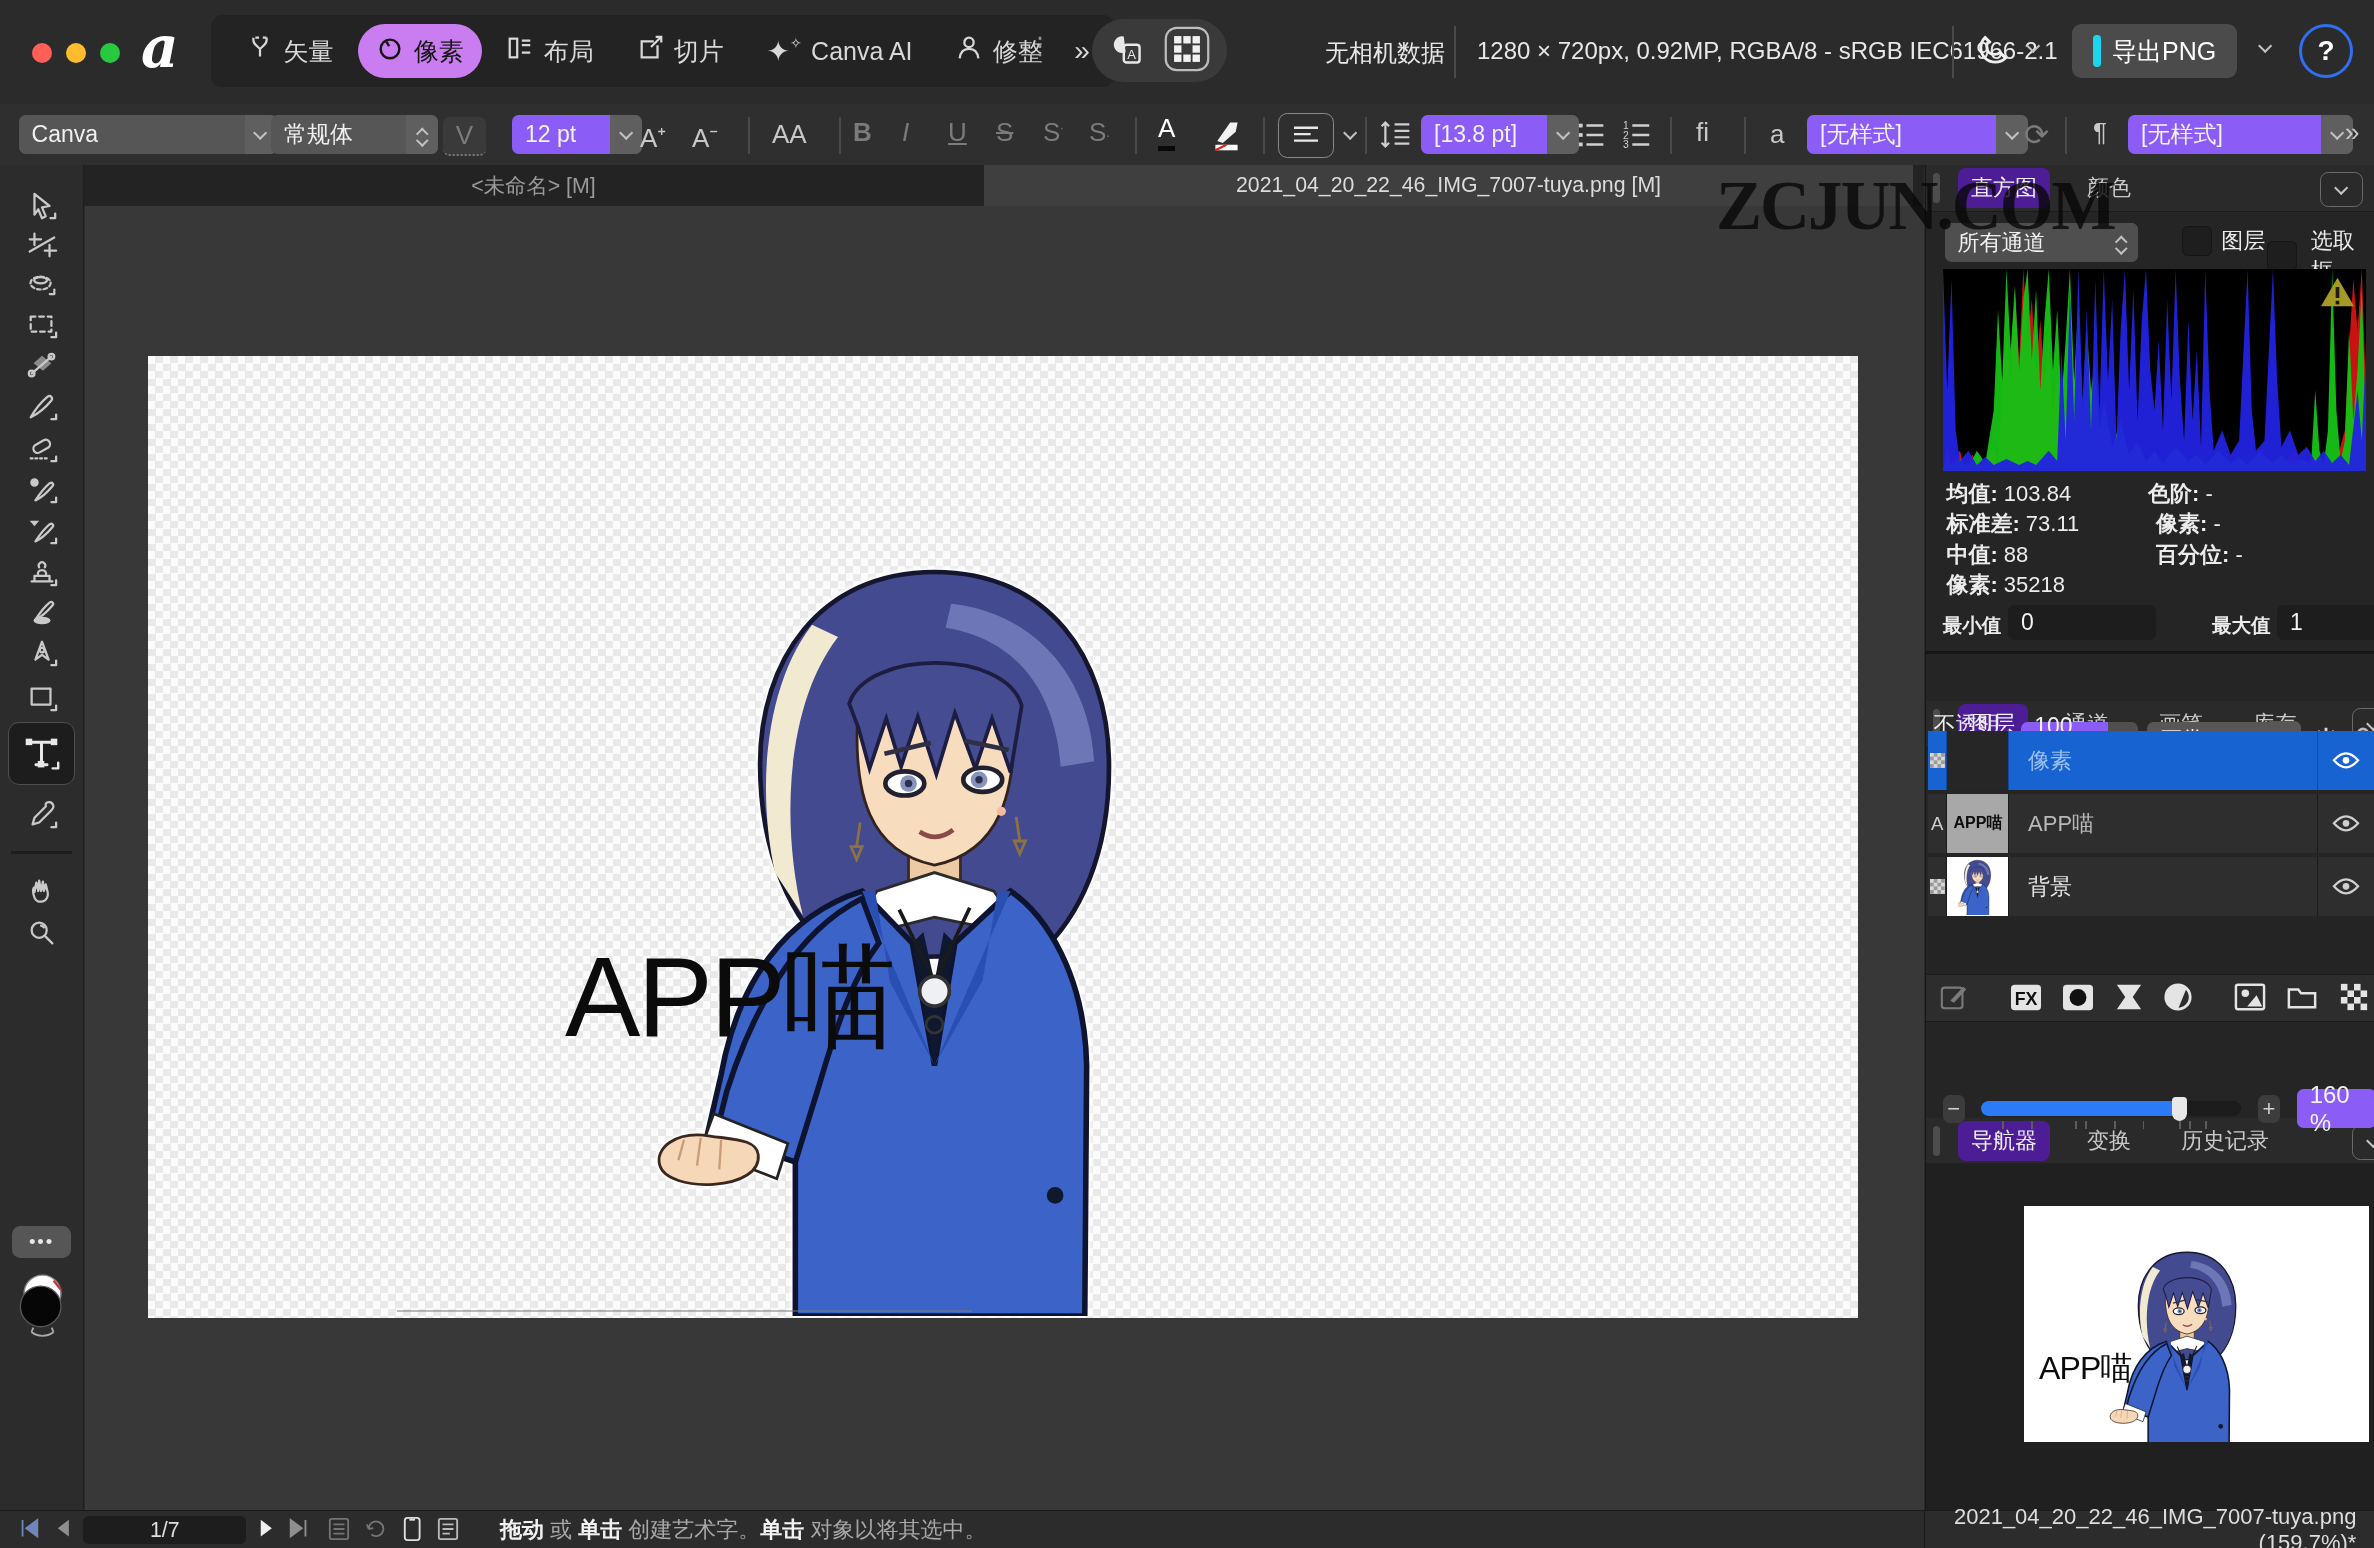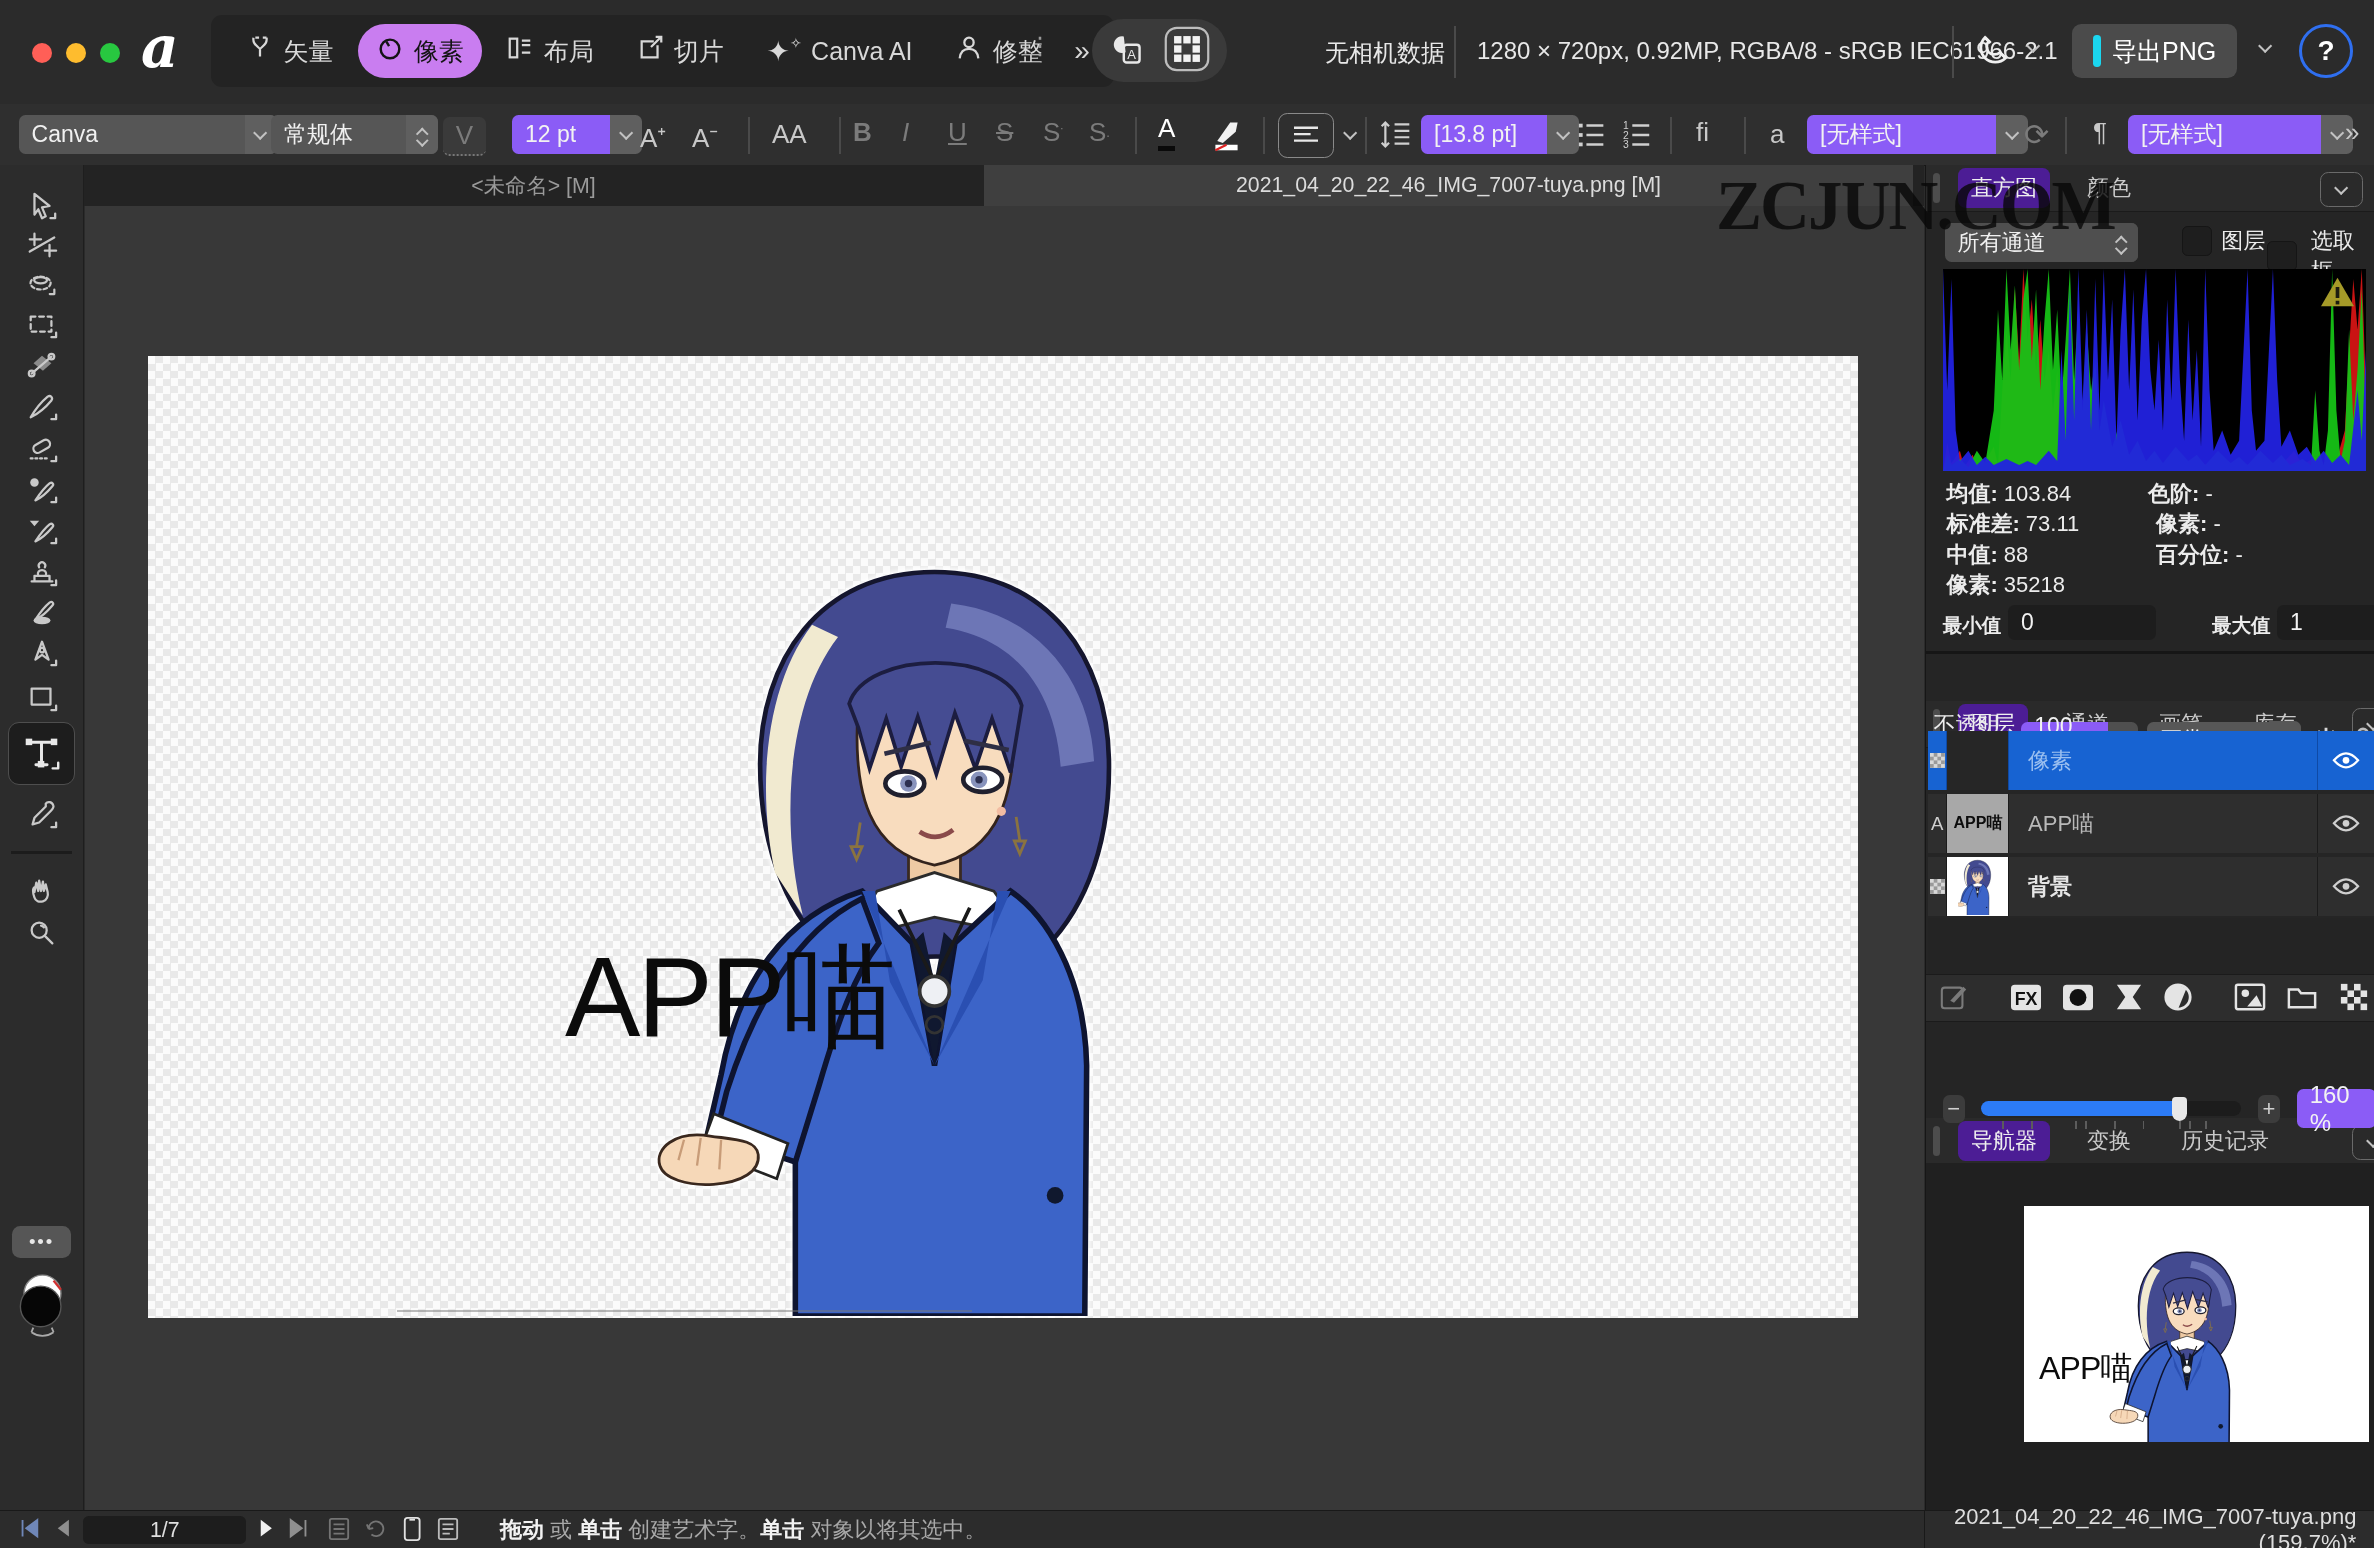--- a/index.html
+++ b/index.html
@@ -583,21 +583,21 @@
     </div>
     <div class="lrow" style="top:692px">
       <span class="chipcell">
           <span class="minichecker"></span>
         </span>
       <span class="thumbcell" style="background:#fff;overflow:hidden">
         <svg width="39" height="56" viewBox="60 10 480 800">
             <use href="#char"></use>
           </svg>
       </span>
-      <span class="namecell" style="color:#e6e6e6;font-weight:bold">背景</span>
+      <span class="namecell" style="color:#e6e6e6;font-weight:normal">背景</span>
       <span class="eyecell">
         <svg width="28" height="18.6" viewBox="0 0 30 20">
             <path d="M2,10 Q15,-5 28,10 Q15,25 2,10 Z" fill="none" stroke="#cfcfcf" stroke-width="2.4"></path>
             <circle cx="15" cy="10" r="3.6" fill="#cfcfcf"></circle>
           </svg>
       </span>
     </div>
     <div class="abs" style="left:1.9px;top:753px;width:446px;height:56px;background:#242424"></div>
 
     <div class="abs flex" style="left:0;top:809px;width:450px;height:48px;background:#2d2d2d;border-top:1.9px solid #1b1b1b;border-bottom:1.9px solid #1b1b1b;padding:0 13px;gap:20.4px;box-sizing:border-box">

